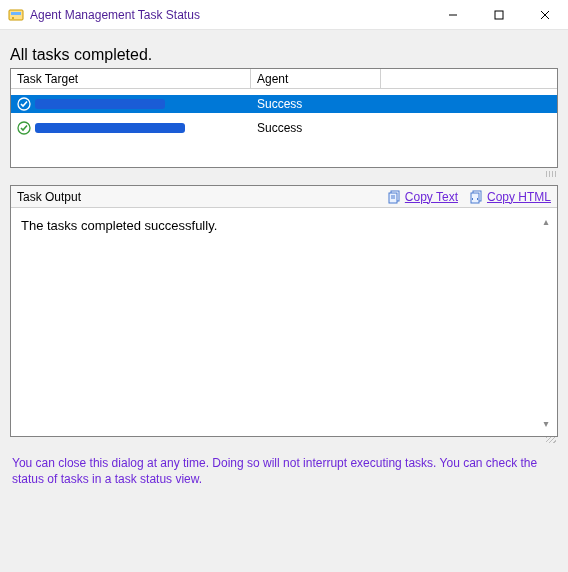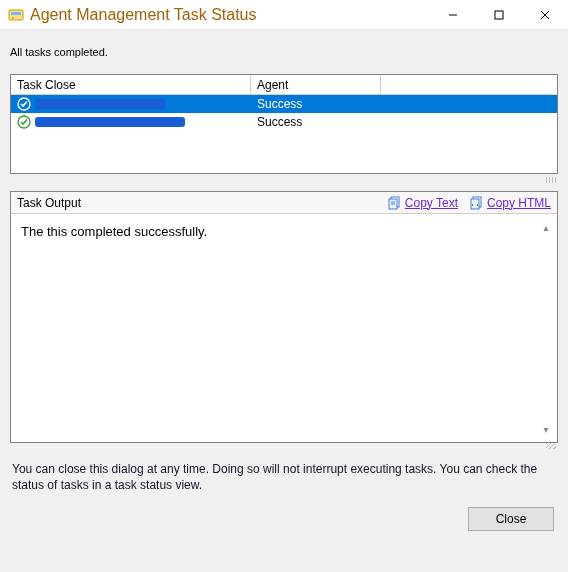--- a/index.html
+++ b/index.html
@@ -21,22 +21,22 @@
     align-items: center;
     background: #fff;
     border-bottom: 1px solid #e5e5e5;
   }
   .titlebar .app-icon {
     width: 16px; height: 16px;
     margin: 0 6px 0 8px;
   }
   .titlebar .title {
     flex: 1;
-    font-size: 16px;
-    color: #a16207;
+    font-size: 12px;
+    color: #4c1d95;
   }
   .win-controls {
     display: flex;
     height: 100%;
   }
   .win-btn {
     width: 46px;
     display: flex;
     align-items: center;
     justify-content: center;
@@ -46,22 +46,22 @@
   
   .client {
     flex: 1;
     background: #f0f0f0;
     padding: 10px 10px 0 10px;
     display: flex;
     flex-direction: column;
     position: relative;
   }
   .summary-line {
-    font-size: 11px;
-    margin: 6px 0 16px 0;
+    font-size: 16px;
+    margin: 6px 0 4px 0;
   }
 
   
   .table-panel {
     border: 1px solid #828282;
     background: #fff;
     height: 100px;
     display: flex;
     flex-direction: column;
     overflow: hidden;
@@ -81,20 +81,21 @@
     background: #fff;
   }
   .th.target { width: 240px; }
   .th.status { width: 130px; }
   .tbody { flex: 1; overflow: hidden; }
   .trow {
     display: flex;
     height: 18px;
     align-items: center;
     font-size: 12px;
+    margin-top: 6px;
   }
   .trow.selected {
     background: #0078d7;
     color: #fff;
   }
   .td { padding: 0 6px; display: flex; align-items: center; height: 100%; }
   .td.target { width: 240px; gap: 4px; }
   .td.status { width: 130px; }
   .status-icon {
     width: 14px; height: 14px; flex-shrink: 0;
@@ -178,21 +179,21 @@
   }
   .out-resizer::after{
     content:""; position:absolute; right:2px; bottom:0;
     width:10px; height:6px;
     background: repeating-linear-gradient(135deg,#9a9a9a 0 1px, transparent 1px 3px);
     opacity:0.6;
   }
 
   .footer-note {
     font-size: 12px;
-    color: #0f172a;
+    color: #6d28d9;
     margin: 12px 2px 0 2px;
     line-height: 1.35;
   }
 
   .button-row {
     display: flex;
     justify-content: flex-end;
     padding: 14px 4px 14px 0;
   }
   .btn {
@@ -236,21 +237,21 @@
     </div>
   </div>
 </div>
 
 <div class="client">
 
   <div class="summary-line">All tasks completed.</div>
 
   <div class="table-panel">
     <div class="thead">
-      <div class="th target">Task Close</div>
+      <div class="th target">Task Target</div>
       <div class="th status">Agent</div>
       <div class="th" style="flex:1;border-right:none"></div>
     </div>
     <div class="tbody">
       <div class="trow selected">
         <div class="td target">
           <svg class="status-icon" viewBox="0 0 14 14">
             <circle cx="7" cy="7" r="6" fill="none" stroke="#fff" stroke-width="1.3"></circle>
             <path d="M4 7 L6 9 L10 4.5" fill="none" stroke="#fff" stroke-width="1.6"></path>
           </svg>
@@ -288,28 +289,23 @@
       <div class="copy-link">
         <svg class="copy-icon" viewBox="0 0 14 14">
           <rect x="3" y="1" width="8" height="10" fill="#fff" stroke="#4a7bd0"></rect>
           <rect x="1" y="3" width="8" height="10" fill="#eaf2ff" stroke="#4a7bd0"></rect>
           <path d="M3 8 L2 9 L3 10 M7 8 L8 9 L7 10" fill="none" stroke="#4a7bd0"></path>
         </svg>
         <span>Copy HTML</span>
       </div>
     </div>
     <div class="output-body">
-      <span>The this completed successfully.</span>
+      <span>The tasks completed successfully.</span>
       <div class="scroll-arrow up">▴</div>
       <div class="scroll-arrow down">▾</div>
     </div>
   </div>
   <div class="out-resizer"></div>
 
   <div class="footer-note">You can close this dialog at any time. Doing so will not interrupt executing tasks. You can check the status of tasks in a task status view.</div>
 
-  <div class="button-row">
-    <div class="btn">
-      <span>Close</span>
-    </div>
-  </div>
 
 </div>
 
 </body></html>

